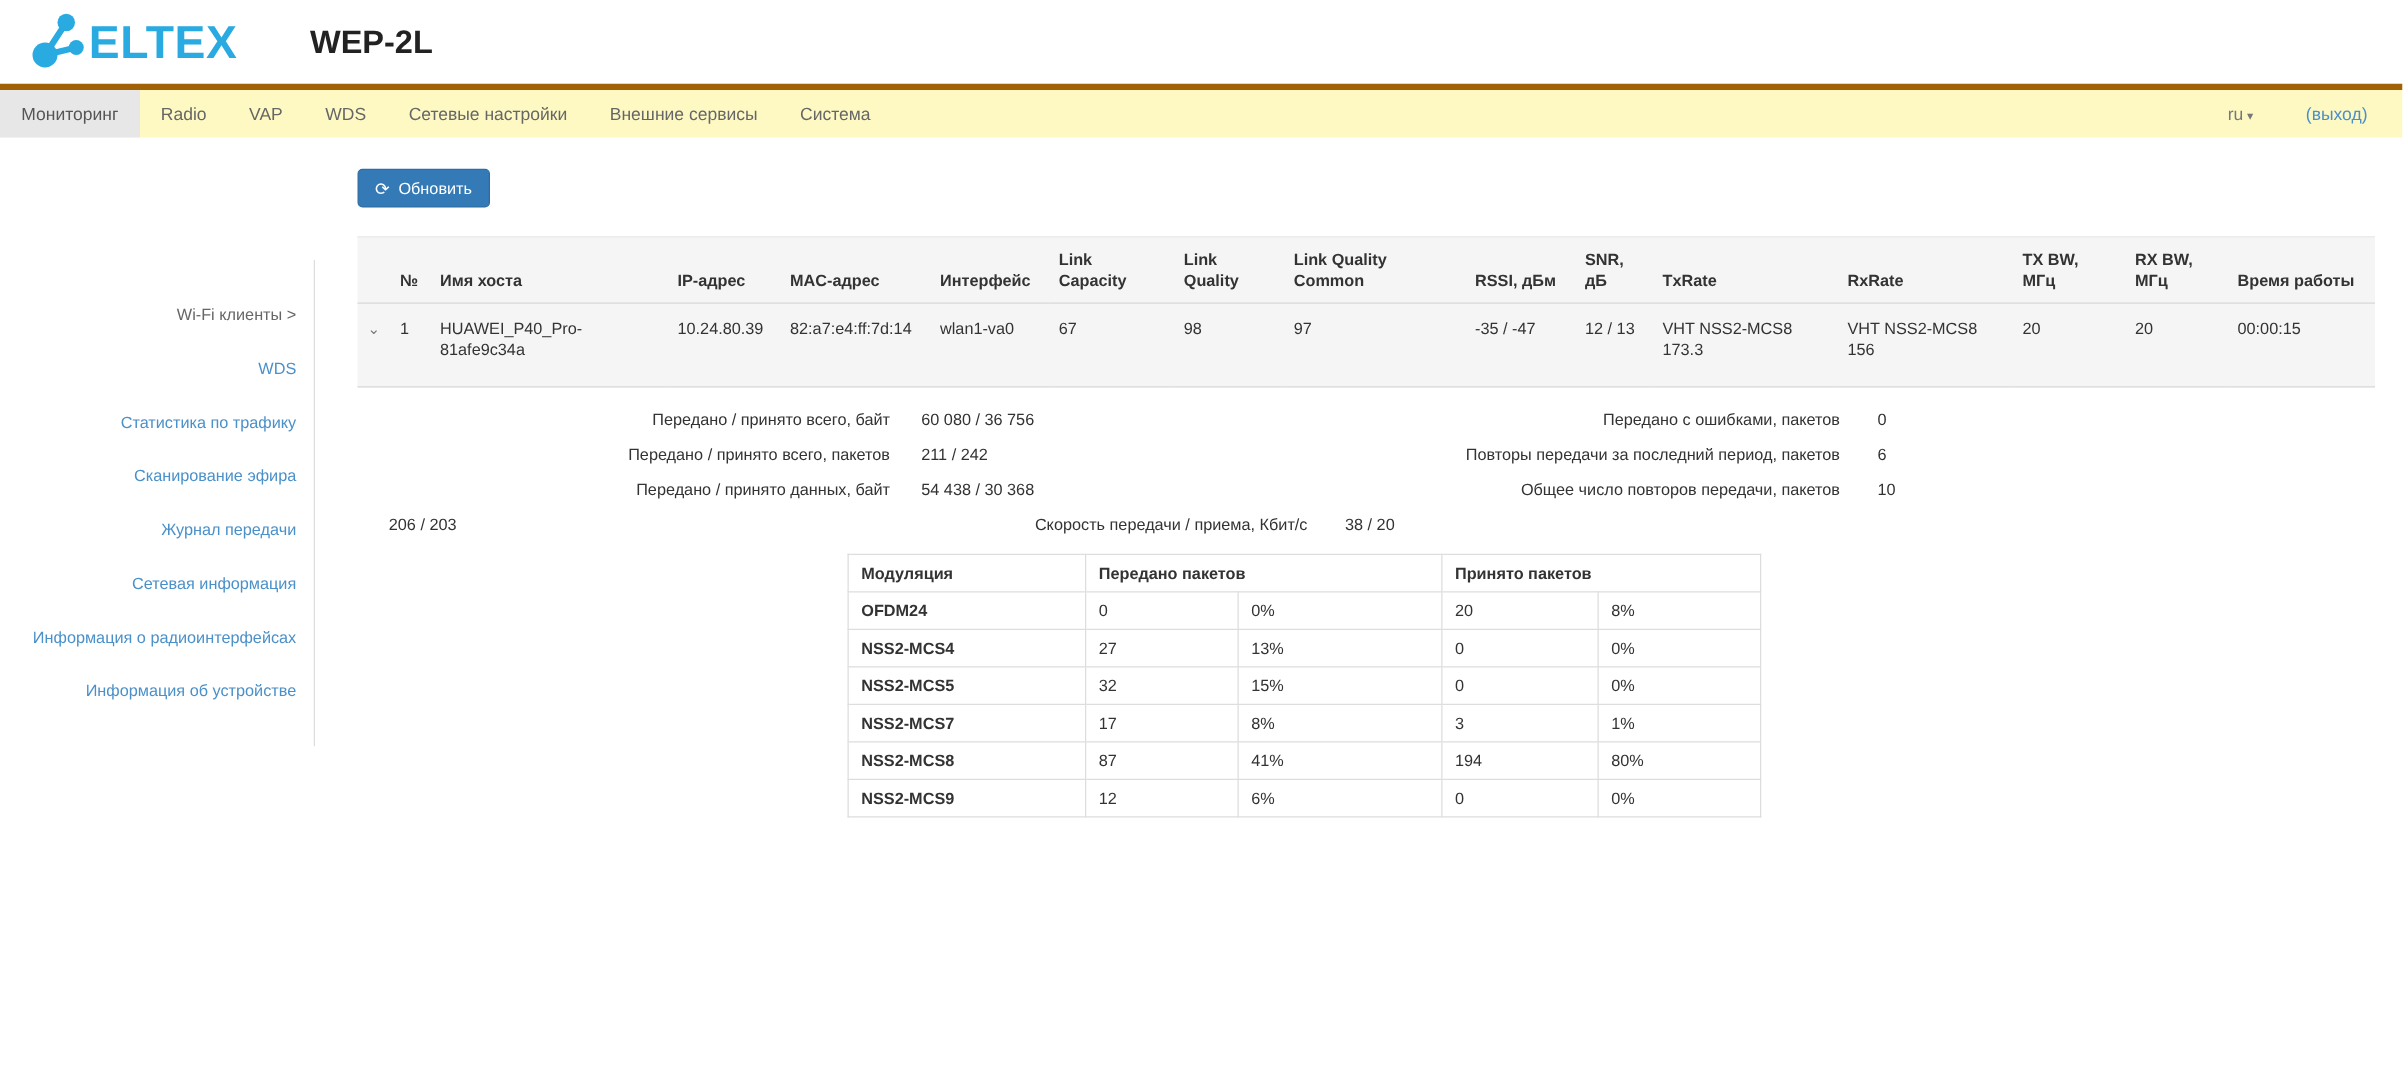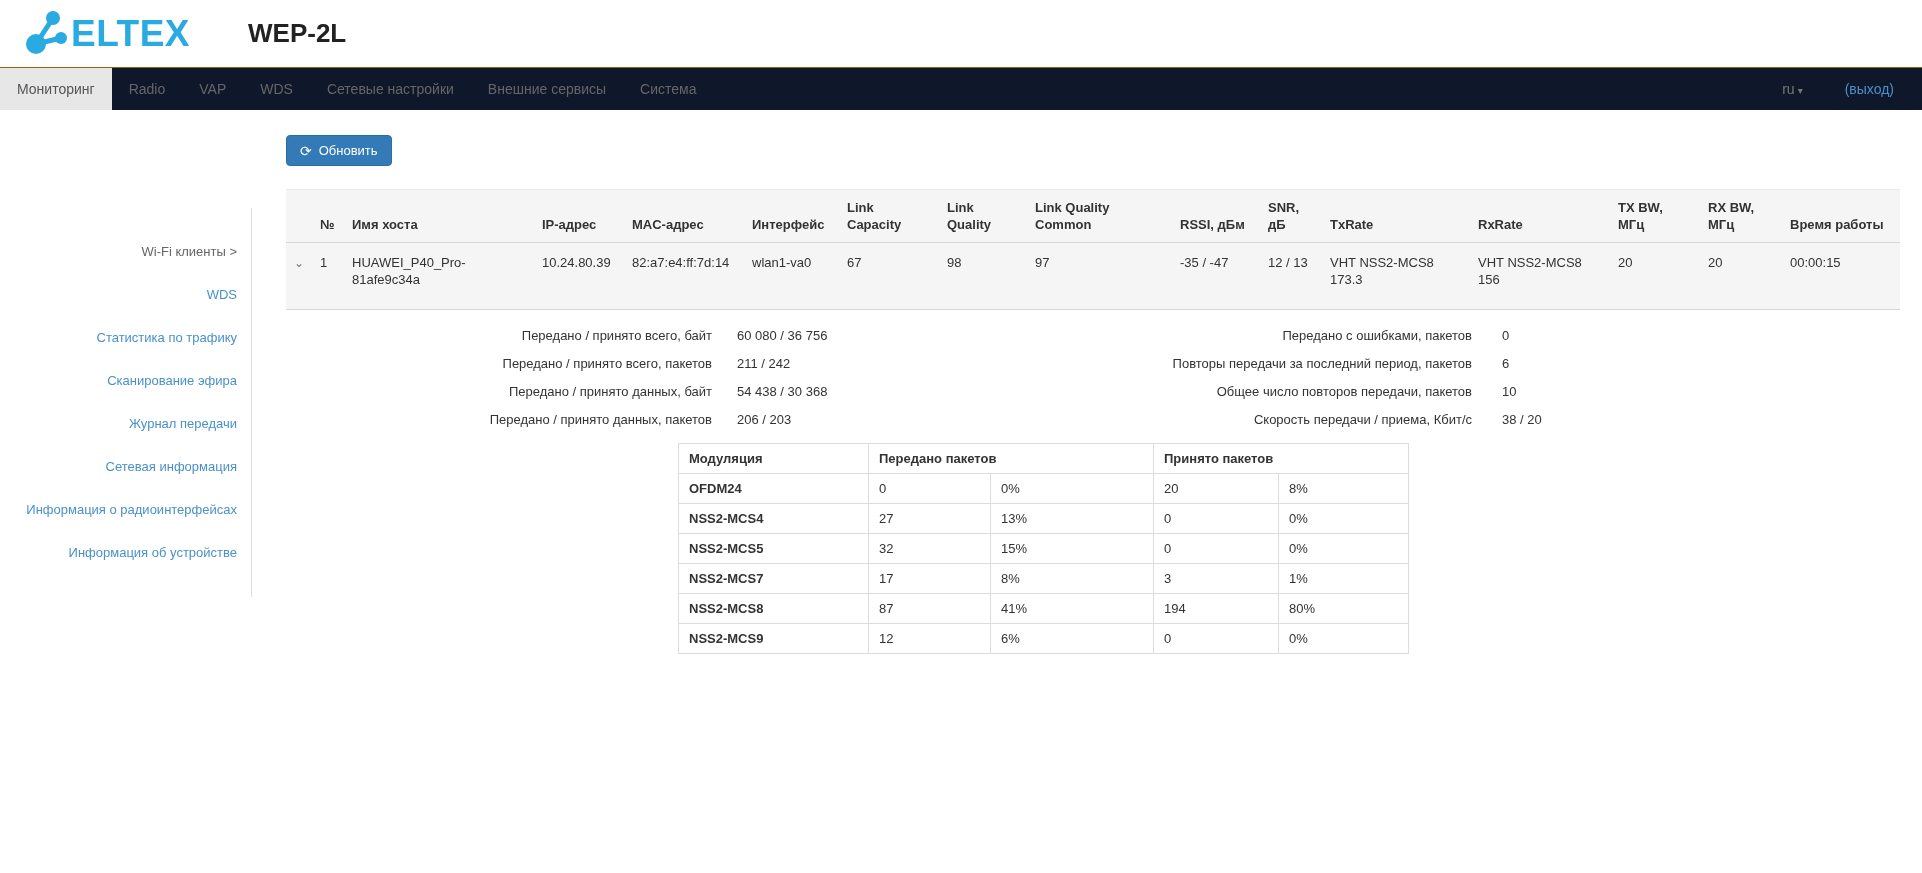--- a/index.html
+++ b/index.html
@@ -11,21 +11,21 @@
     font-size:13px;
   }
 
   
   .header { height:67px; display:flex; align-items:center; padding-left:25px; background:#fff; }
   .logo { display:flex; align-items:center; }
   .logo-text { font-size:37px; font-weight:bold; color:#29aae1; letter-spacing:.5px; line-height:1; }
   .app-title { margin-left:58px; font-size:26px; font-weight:bold; color:#222; }
 
   
-  .navbar { height:43px; background:#0f172a; display:flex; align-items:stretch; border-top:1px solid #a16207; }
+  .navbar { height:43px; background:#fef9c3; display:flex; align-items:stretch; border-top:5px solid #a16207; }
   .nav-left { display:flex; flex:1; }
   .nav-item { padding:0 17px; display:flex; align-items:center; color:#666; font-size:14px; cursor:pointer; }
   .nav-item.active { background:#e7e7e7; color:#555; }
   .nav-right { display:flex; align-items:center; padding-right:28px; gap:42px; }
   .lang { color:#777; font-size:14px; cursor:pointer; }
   .lang .caret { font-size:10px; color:#777; margin-left:3px; }
   .logout { color:#4a90c9; font-size:14px; cursor:pointer; text-decoration:none; }
 
   
   .content { display:flex; align-items:center; }
@@ -210,21 +210,20 @@
         <div class="dl2">Повторы передачи за последний период, пакетов</div>
         <div class="dv2">6</div>
       </div>
       <div class="detail-row">
         <div class="dl1">Передано / принято данных, байт</div>
         <div class="dv1">54 438 / 30 368</div>
         <div class="dl2">Общее число повторов передачи, пакетов</div>
         <div class="dv2">10</div>
       </div>
       <div class="detail-row">
-        <div class="dl1">Передано / принято данных, пакетов</div>
         <div class="dv1">206 / 203</div>
         <div class="dl2">Скорость передачи / приема, Кбит/с</div>
         <div class="dv2">38 / 20</div>
       </div>
 
       <div class="mod-wrap">
         <table class="mod-table">
           <colgroup>
             <col style="width:190px">
               <col style="width:122px">

